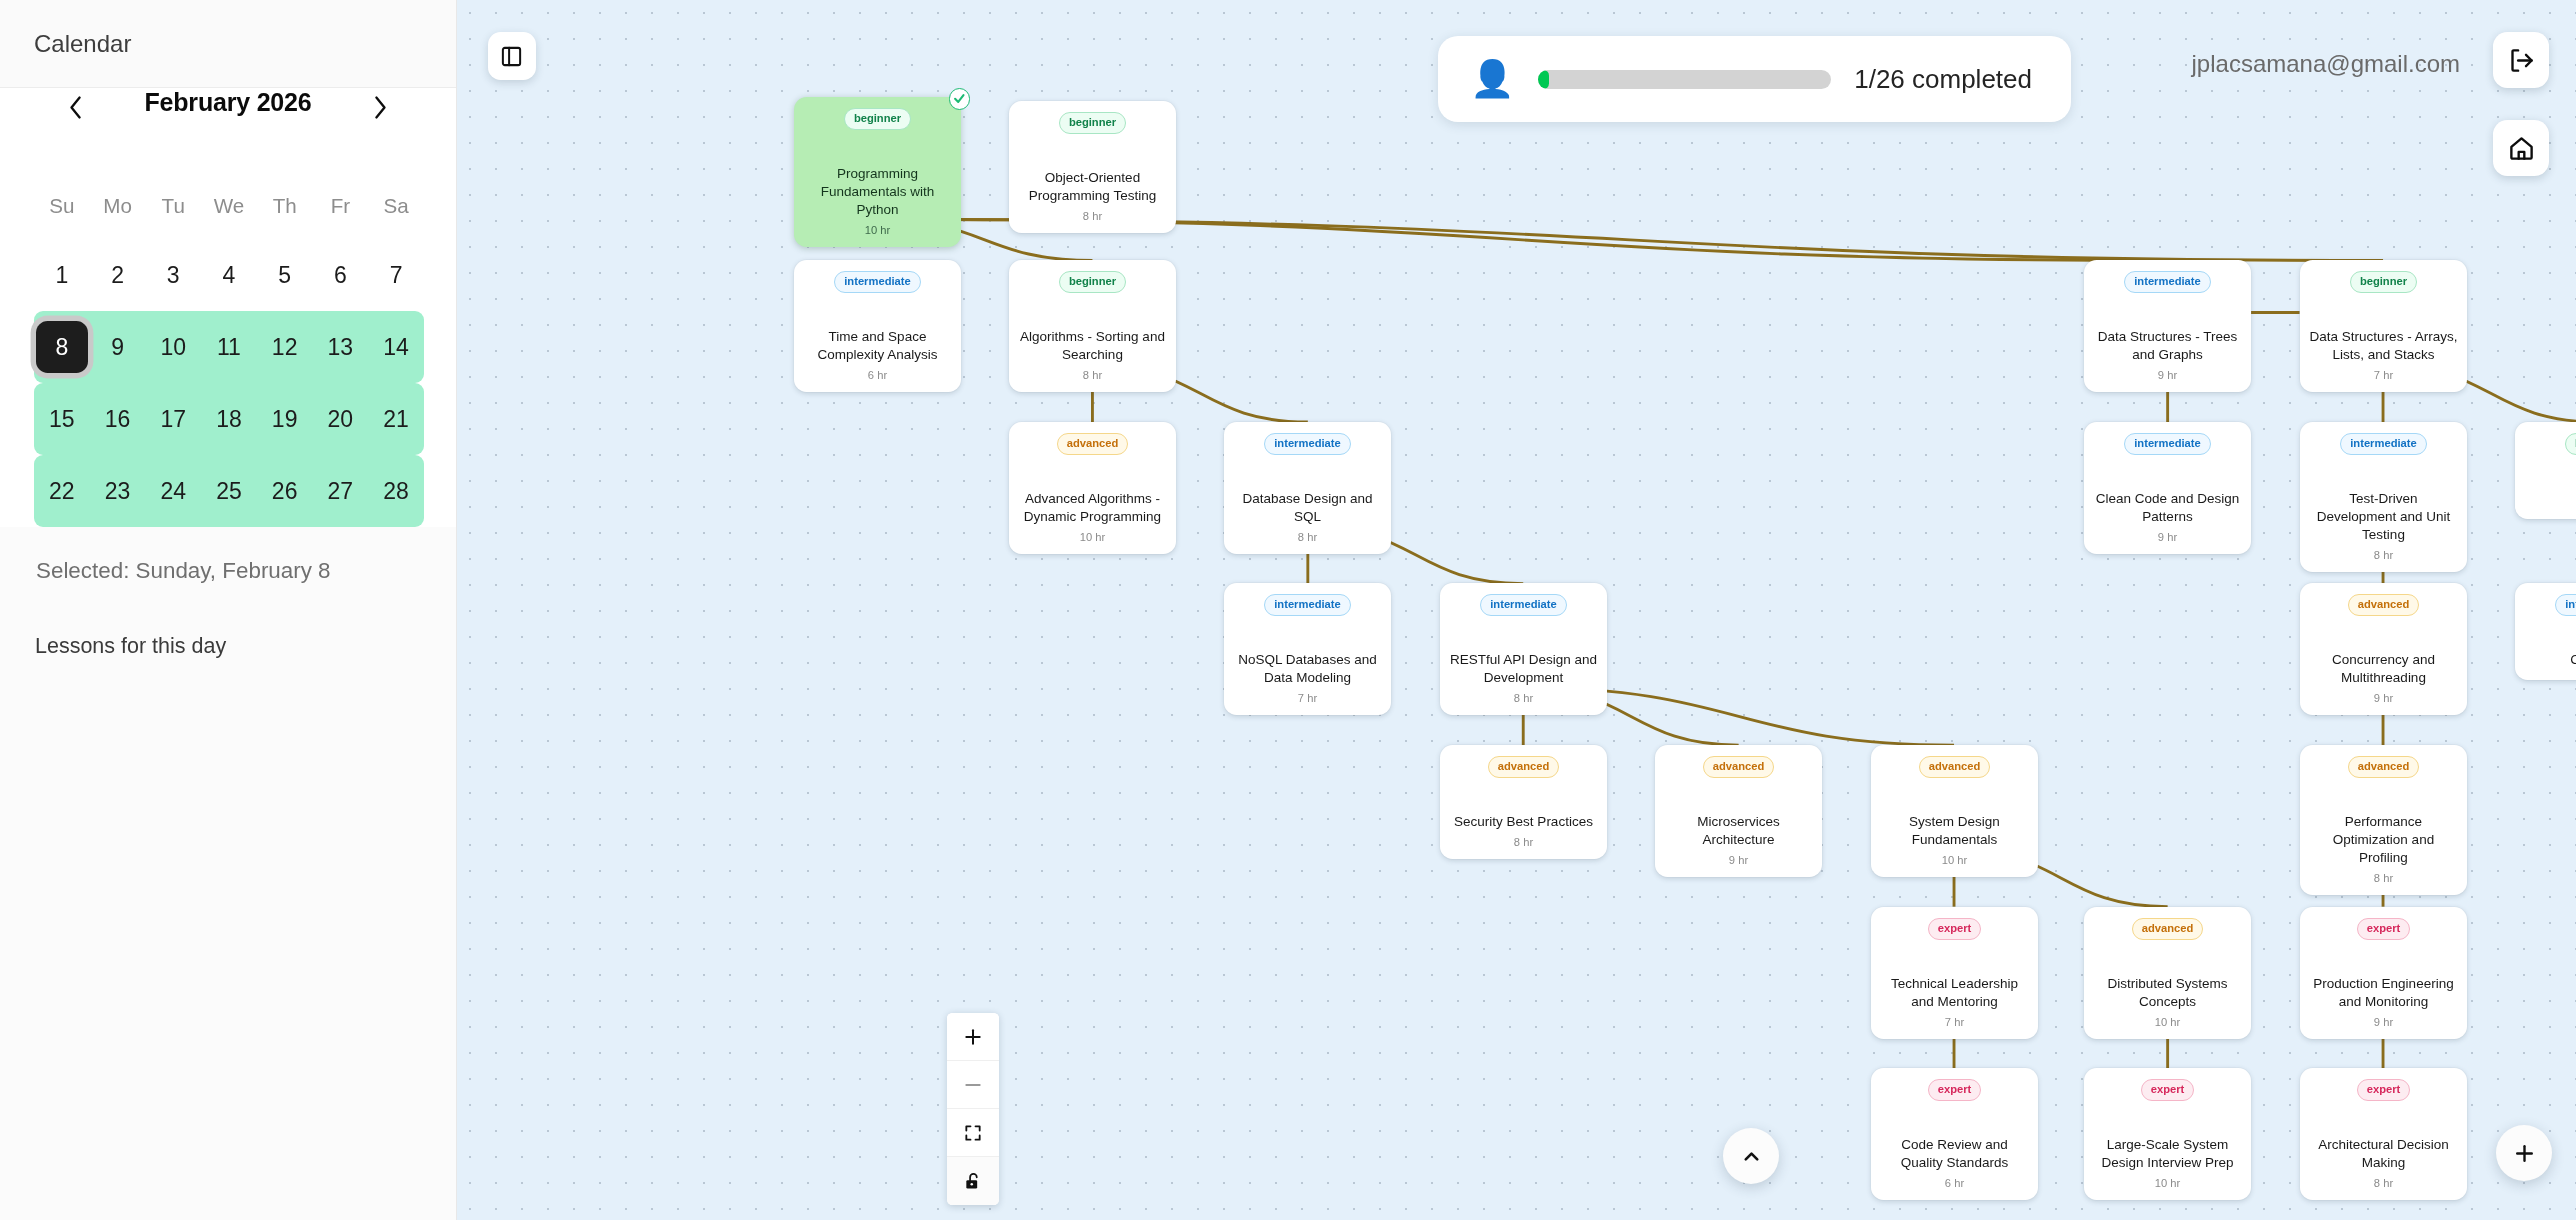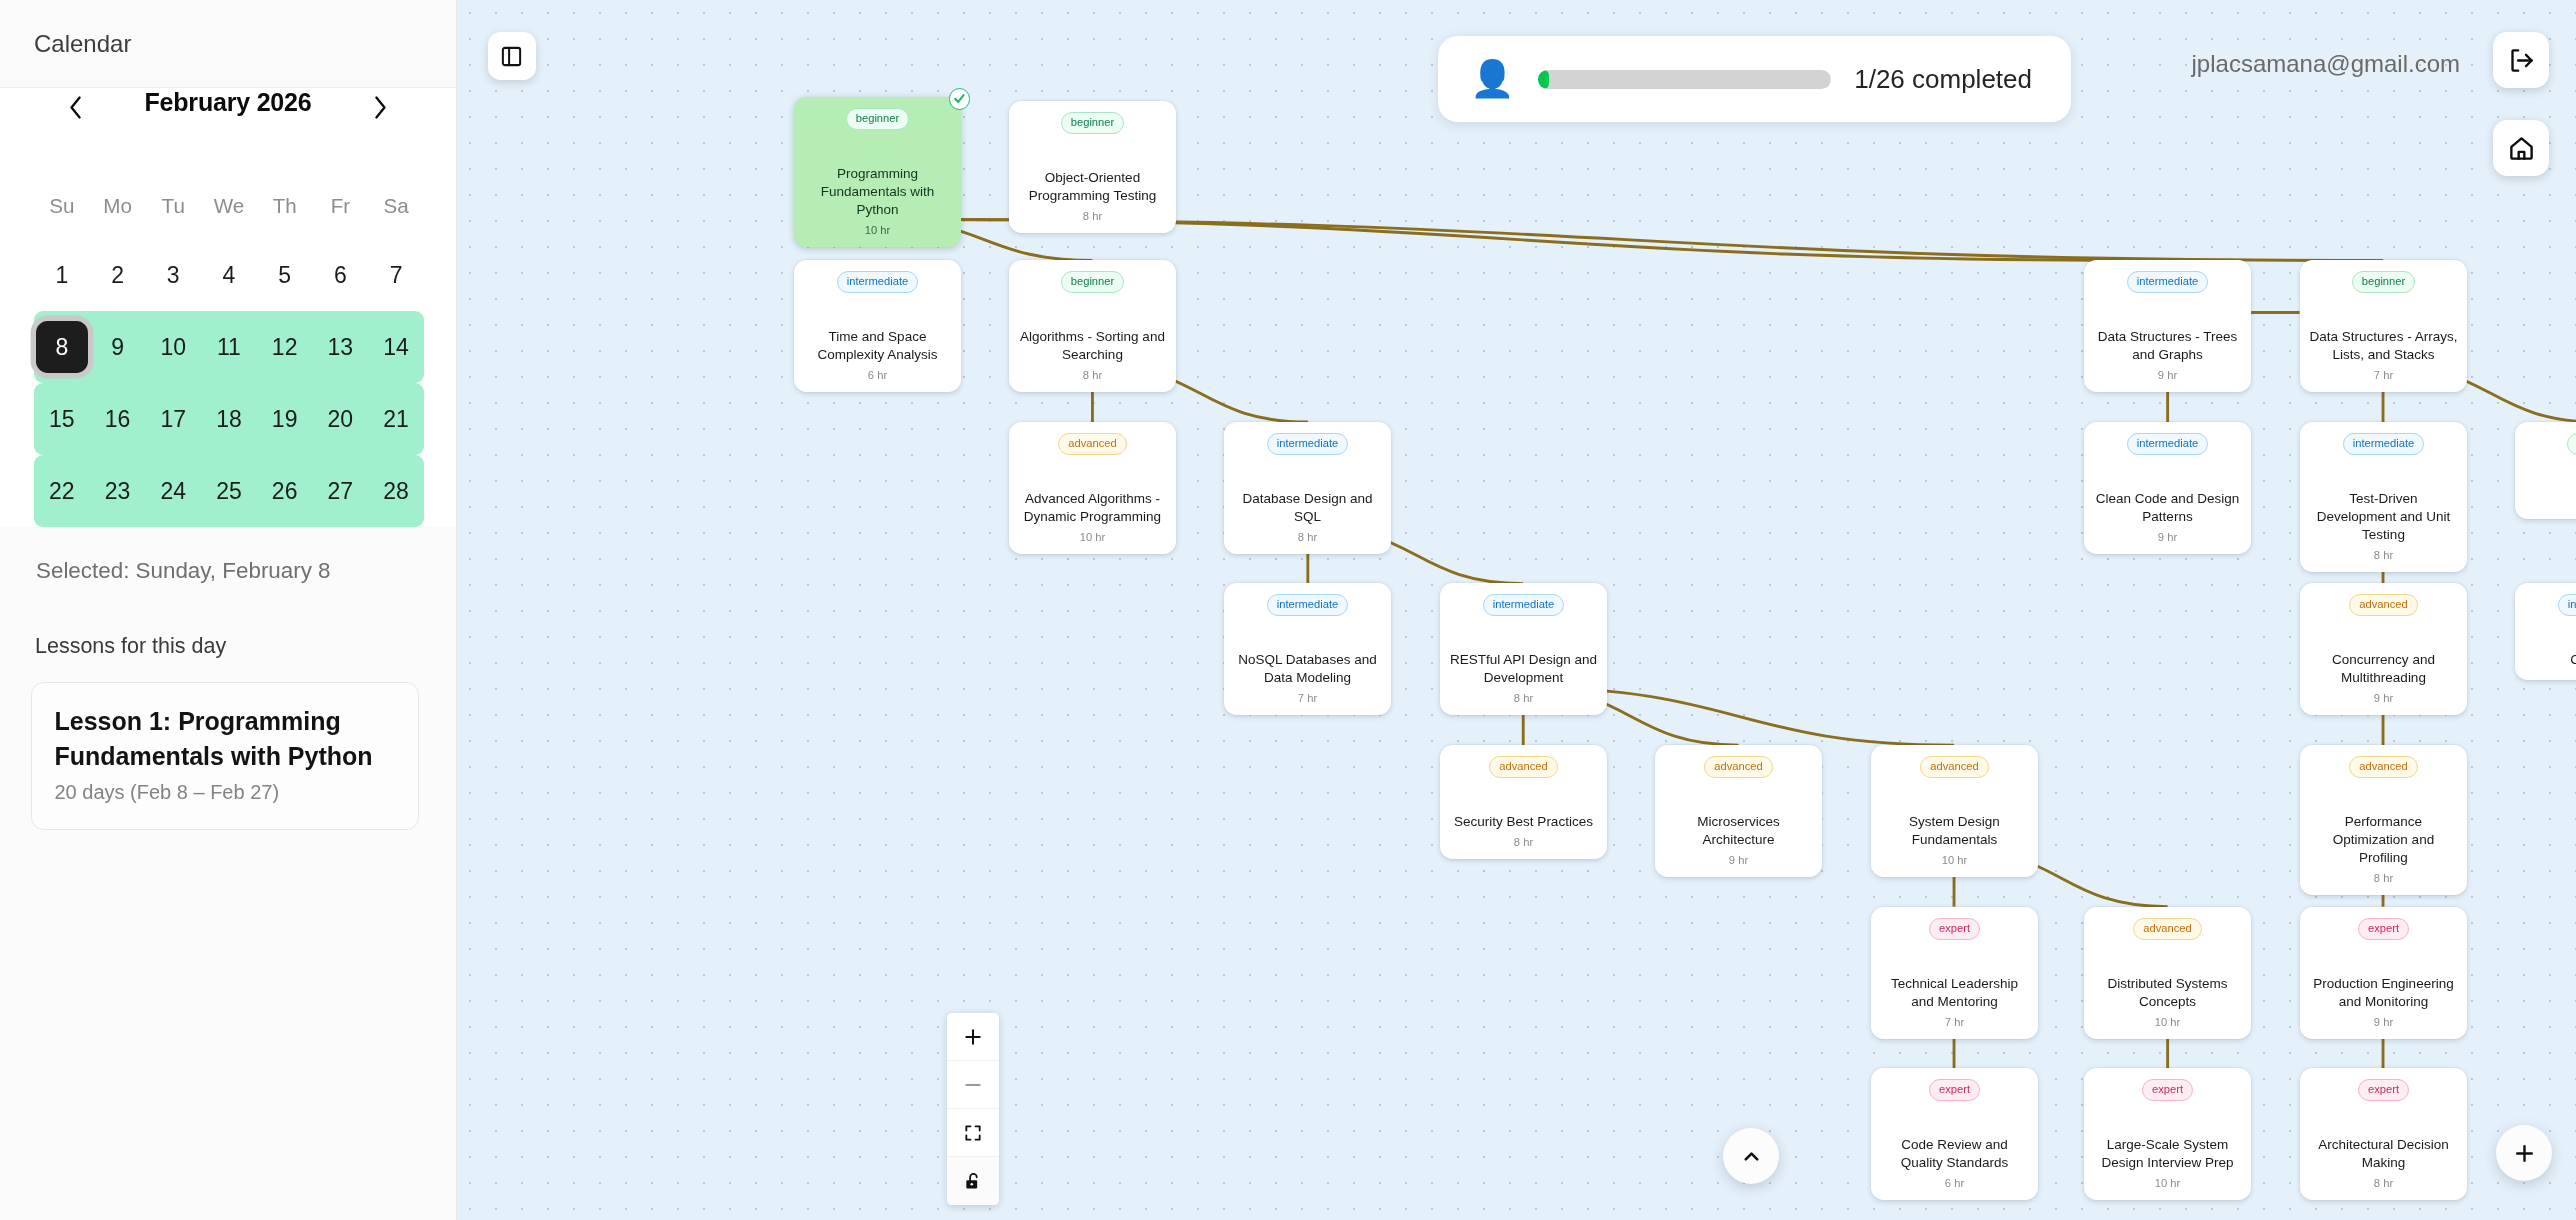--- a/index.html
+++ b/index.html
@@ -99,21 +99,21 @@
     text-align: center;
     cursor: pointer;
   }
   .node.completed { background: #b6edb4; box-shadow: 0 1.8px 6.3px rgba(40,80,50,.25); }
   .badge {
     display: inline-block;
     font-size: 11.2px; line-height: 1;
     padding: 4px 9px 5px 9px;
     border-radius: 897px;
     border: 0.9px solid transparent;
-    font-weight: 400;
+    font-weight: 700;
     margin-bottom: 7.2px;
   }
   .badge.beginner     { background: #ecfdf3; border-color: #a8e6c4; color: #11824a; }
   .badge.intermediate { background: #eff8ff; border-color: #a5d8f7; color: #1272c4; }
   .badge.advanced     { background: #fff9e8; border-color: #f5d78a; color: #c4700a; }
   .badge.expert       { background: #fdecf1; border-color: #f5b5c7; color: #d6285c; }
   .node-title { font-size: 13.5px; color: #1a1a1a; line-height: 1.32; padding: 0 1.8px; margin-top: 28px; }
   .node.completed .node-title { color: #14351d; }
   .node-hours { font-size: 11.2px; color: #8b8b8b; margin-top: 5.4px; }
   .node.completed .node-hours { color: #3f6b4c; }
@@ -252,26 +252,20 @@
             </tr>
           </tbody>
       </table>
 
     </div>
 
     <div id="selected-text">Selected: Sunday, February 8</div>
 
     <div id="lessons-section">
       <div id="lessons-title">Lessons for this day</div>
-      <div id="lessons-list">
-          <div class="lesson-card">
-            <div class="lesson-card-title">Lesson 1: Programming Fundamentals with Python</div>
-            <div class="lesson-card-sub">20 days (Feb 8 – Feb 27)</div>
-          </div>
-        </div>
     </div>
 
   </aside>
 
   <main id="canvas">
 
     <svg id="edges" viewBox="0 0 2361 1360" width="2119" height="1221">
         <path d="M 468 244 C 588 244, 588 290, 708 290" fill="none" stroke="#8a6d1d" stroke-width="3.2"></path>
         <path d="M 468 244 C 1187 244, 1187 290, 1906 290" fill="none" stroke="#8a6d1d" stroke-width="3.2"></path>
         <path d="M 468 244 C 1307 244, 1307 290, 2146 290" fill="none" stroke="#8a6d1d" stroke-width="3.2"></path>

